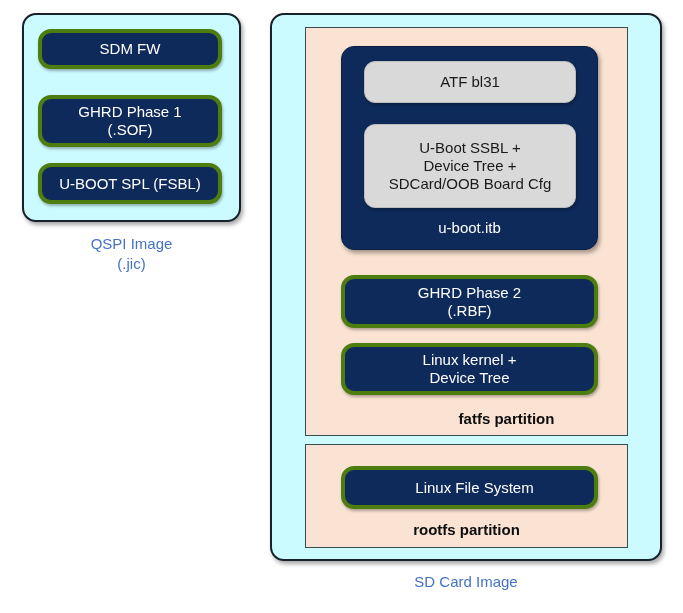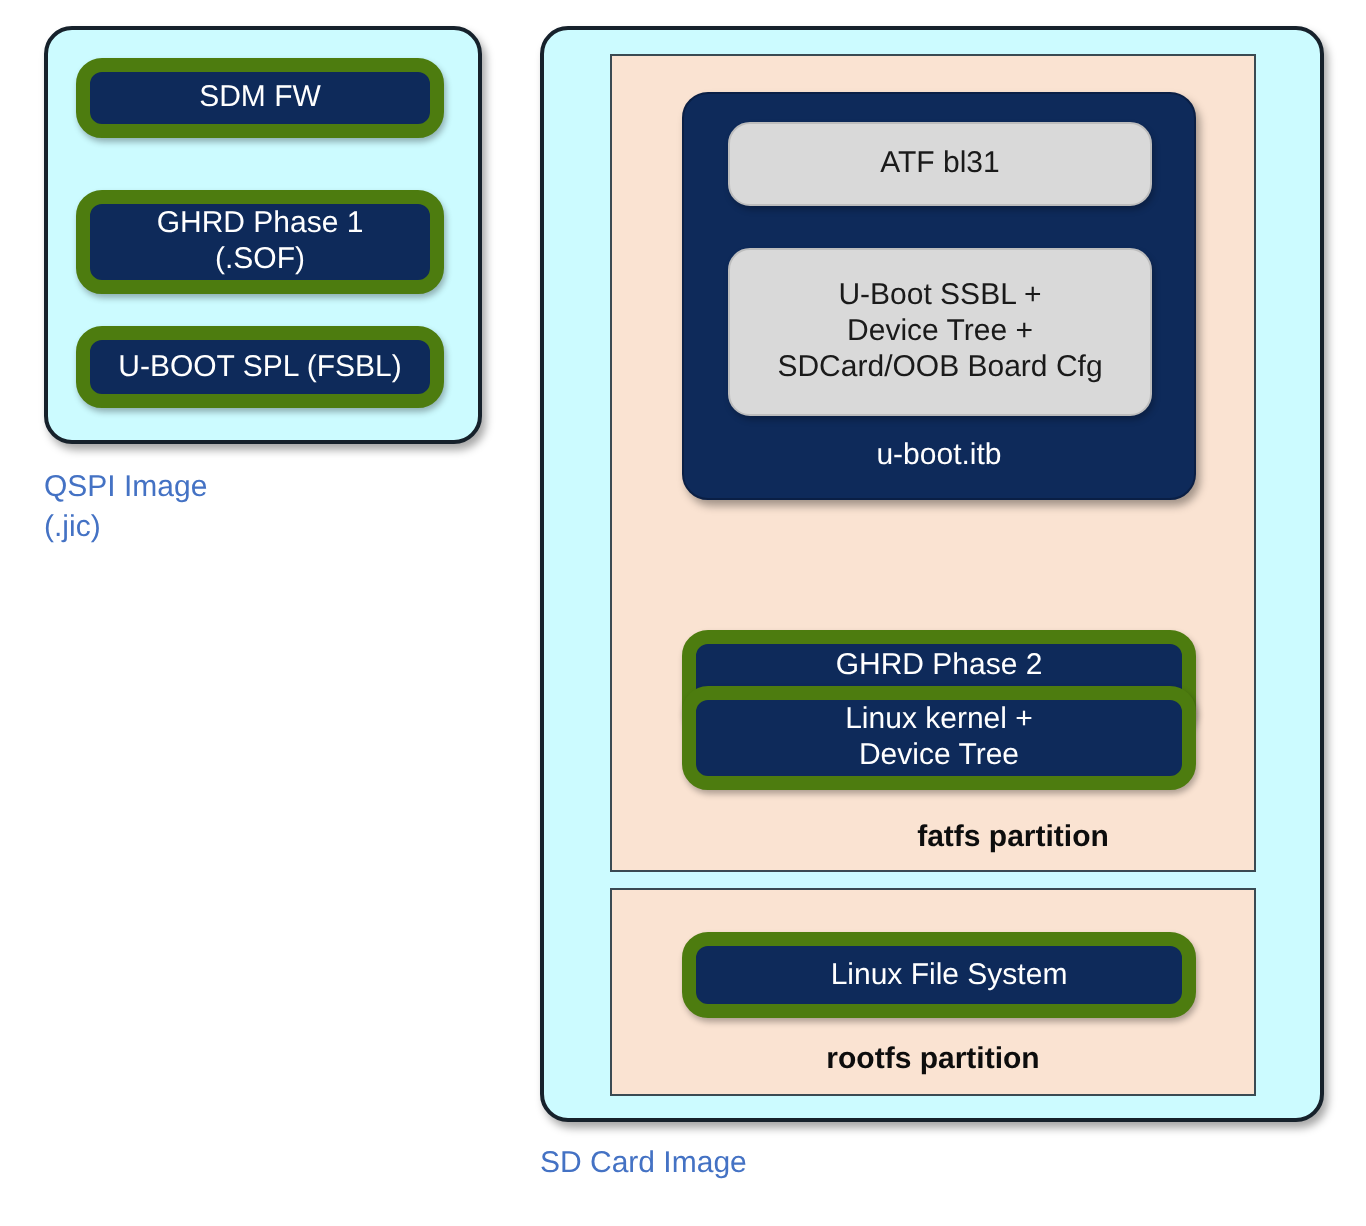--- a/index.html
+++ b/index.html
@@ -23,21 +23,21 @@
     align-items: center;
     justify-content: center;
     text-align: center;
     line-height: 1.18;
   }
 
   
   .navy {
     background: #0E2A5A;
     color: #ffffff;
-    border: 7px solid #4d7c0f;
+    border: 4px solid #4d7c0f;
     border-radius: 13px;
     font-size: 15px;
     box-shadow: 1px 2px 3px rgba(0,0,0,0.30);
   }
 
   
   .grey {
     background: #D9D9D9;
     color: #1a1a1a;
     border: 1px solid #bdbdbd;
@@ -88,20 +88,21 @@
     left: 0;
     right: 0;
     text-align: center;
     color: #0d0d0d;
     font-size: 15px;
     font-weight: bold;
   }
 
   .outer-caption {
     position: absolute;
+    text-align: center;
     color: #4472C4;
     font-size: 15px;
     line-height: 1.35;
   }
 </style>
 </head>
 <body>
 
 <div class="cyan-box" style="left:22px; top:13px; width:219px; height:209px;"></div>
 
@@ -134,21 +135,21 @@
 </div>
 
 <div class="chip grey" style="left:364px; top:124px; width:212px; height:84px; flex-direction:column;">
   <span>U-Boot SSBL +</span>
   <span>Device Tree +</span>
   <span>SDCard/OOB Board Cfg</span>
 </div>
 
 <div class="group-caption" style="left:341px; top:219px; width:257px;">u-boot.itb</div>
 
-<div class="chip navy" style="left:341px; top:275px; width:257px; height:53px; flex-direction:column;margin-top:40px;">
+<div class="chip navy" style="left:341px; top:275px; width:257px; height:53px; flex-direction:column;">
   <span>GHRD Phase 2</span>
   <span>(.RBF)</span>
 </div>
 
 <div class="chip navy" style="left:341px; top:343px; width:257px; height:52px; flex-direction:column;">
   <span>Linux kernel +</span>
   <span>Device Tree</span>
 </div>
 
 <div class="partition-caption" style="left:305px; top:410px; width:323px;padding-left:40px;">fatfs  partition</div>

